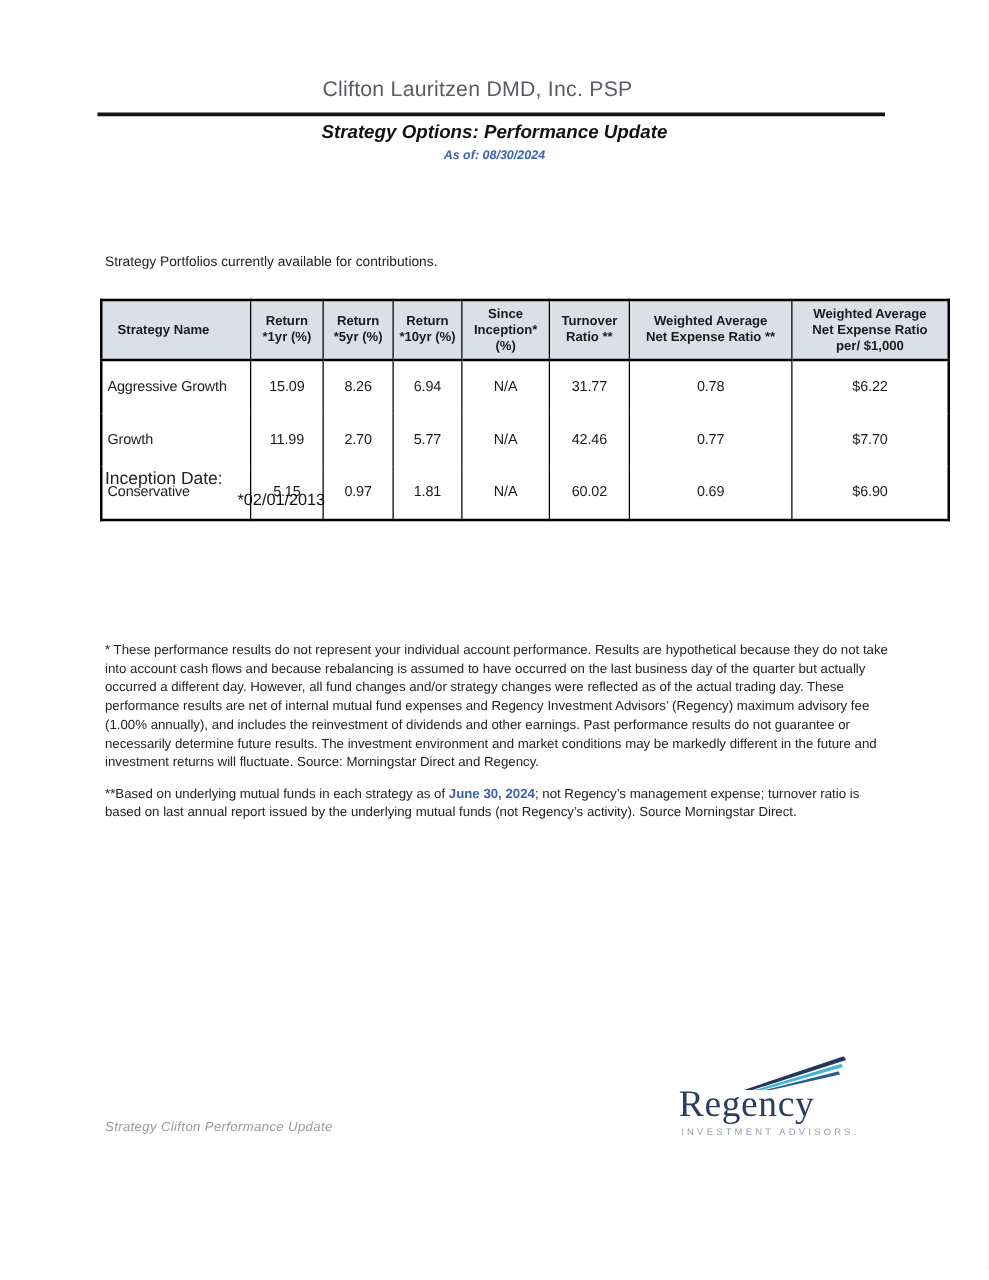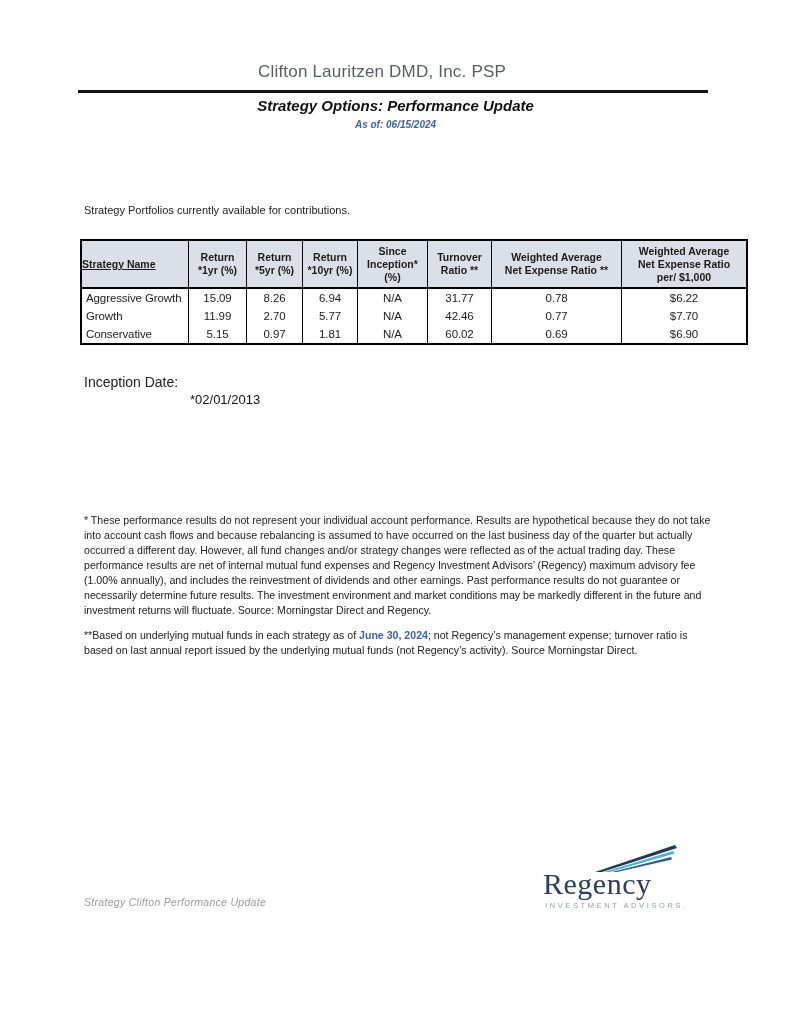--- a/index.html
+++ b/index.html
@@ -53,26 +53,26 @@
     background:#dbe0e8;
     font-size:10.5px;font-weight:bold;
     line-height:13px;
     white-space:pre-line;
     text-align:center;
     vertical-align:middle;
     height:44px;
     padding:1px 2px;
     border-bottom:2px solid #000;
   }
-  table.perf thead th.col-name{text-align:left;padding-left:0;text-decoration:underline;}
+  table.perf thead th.col-name{text-align:left;padding-left:12px;}
   table.perf td{
     font-size:11.5px;
     text-align:center;
     height:18px;
-    padding:0 2px;
+    padding:12px 2px;
     border-top:none;border-bottom:none;
     letter-spacing:-0.1px;
     margin-top:24px;
   }
   table.perf td.name-cell{text-align:left;padding-left:4px;}
   .c0{width:104px}.c1{width:53px}.c2{width:51px}.c3{width:50px}
   .c4{width:65px}.c5{width:59px}.c6{width:125px}.c7{width:120px}
   .inception-label{
     position:absolute;top:374px;left:84px;
     font-size:14px;color:#222222;
@@ -119,21 +119,21 @@
   }
 </style>
 </head>
 <body>
 
 <div class="page">
 
   <div class="doc-title">Clifton Lauritzen DMD, Inc. PSP</div>
   <div class="title-rule"></div>
   <div class="doc-subtitle">Strategy Options: Performance Update</div>
-  <div class="as-of">As of: 06/15/2024</div>
+  <div class="as-of">As of: 08/30/2024</div>
 
   <div class="intro">Strategy Portfolios currently available for contributions.</div>
 
   <table class="perf">
     <thead>
       <tr>
         <th class="col-name c0">Strategy Name</th>
         <th class="c1">Return
 *1yr (%)</th>
         <th class="c2">Return

